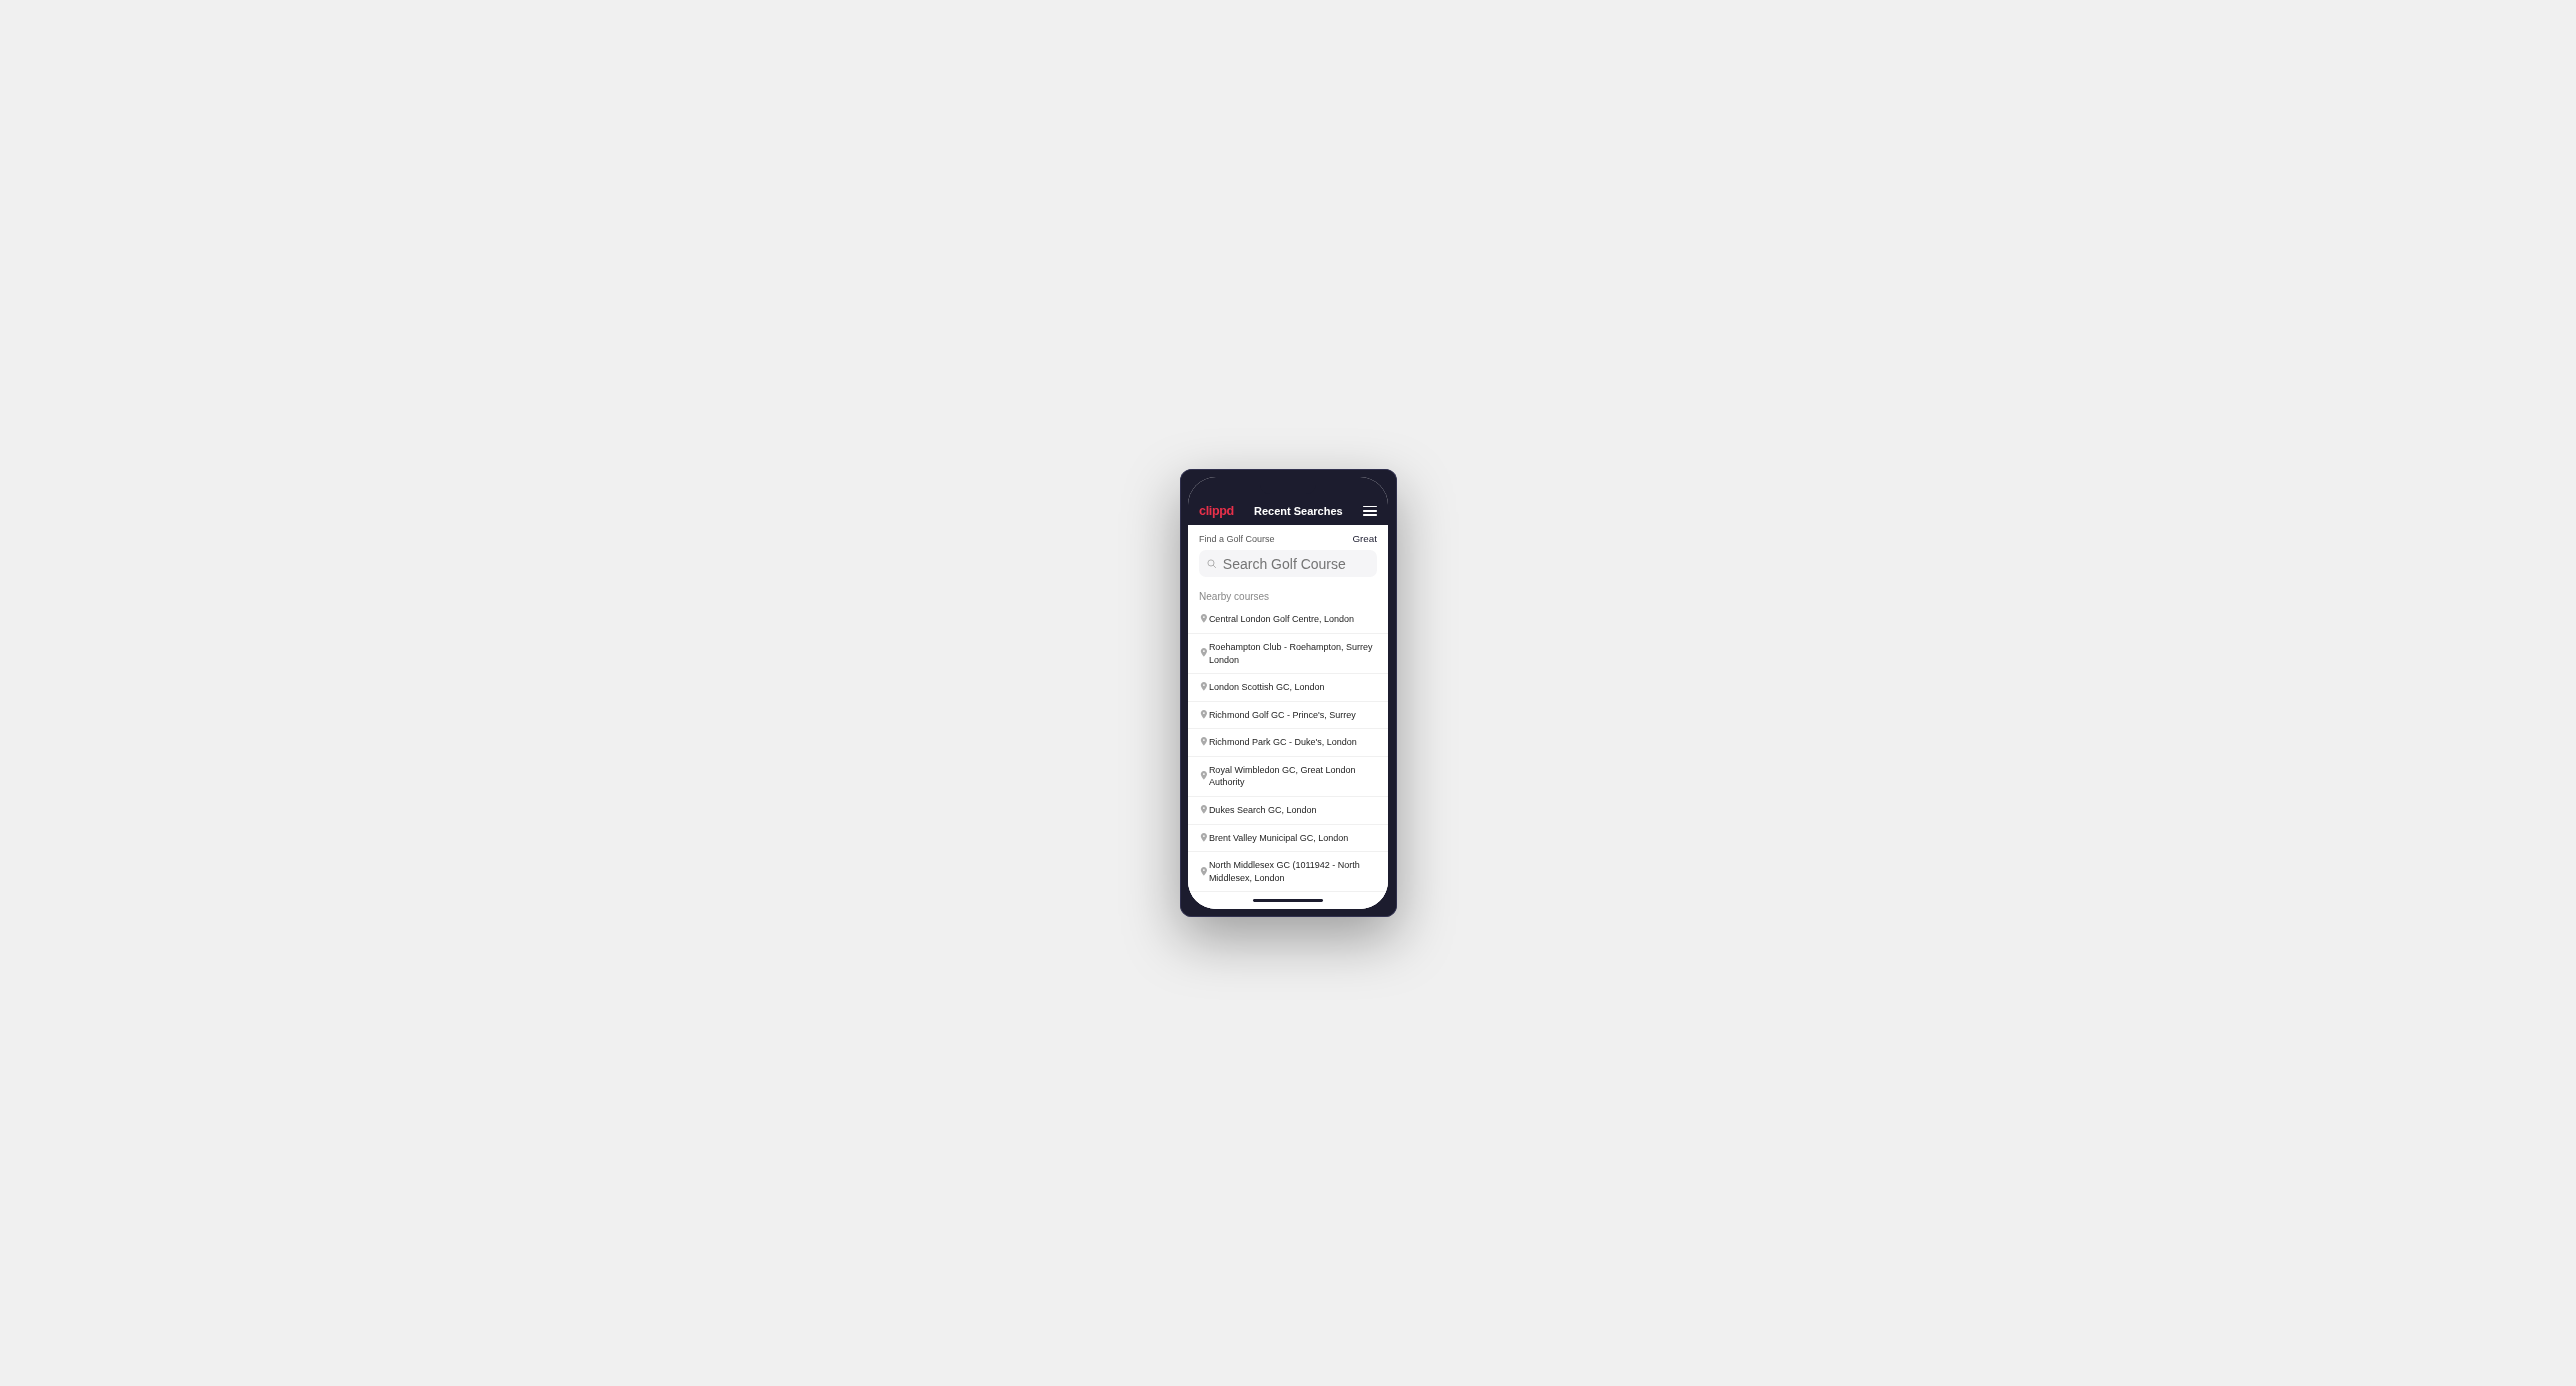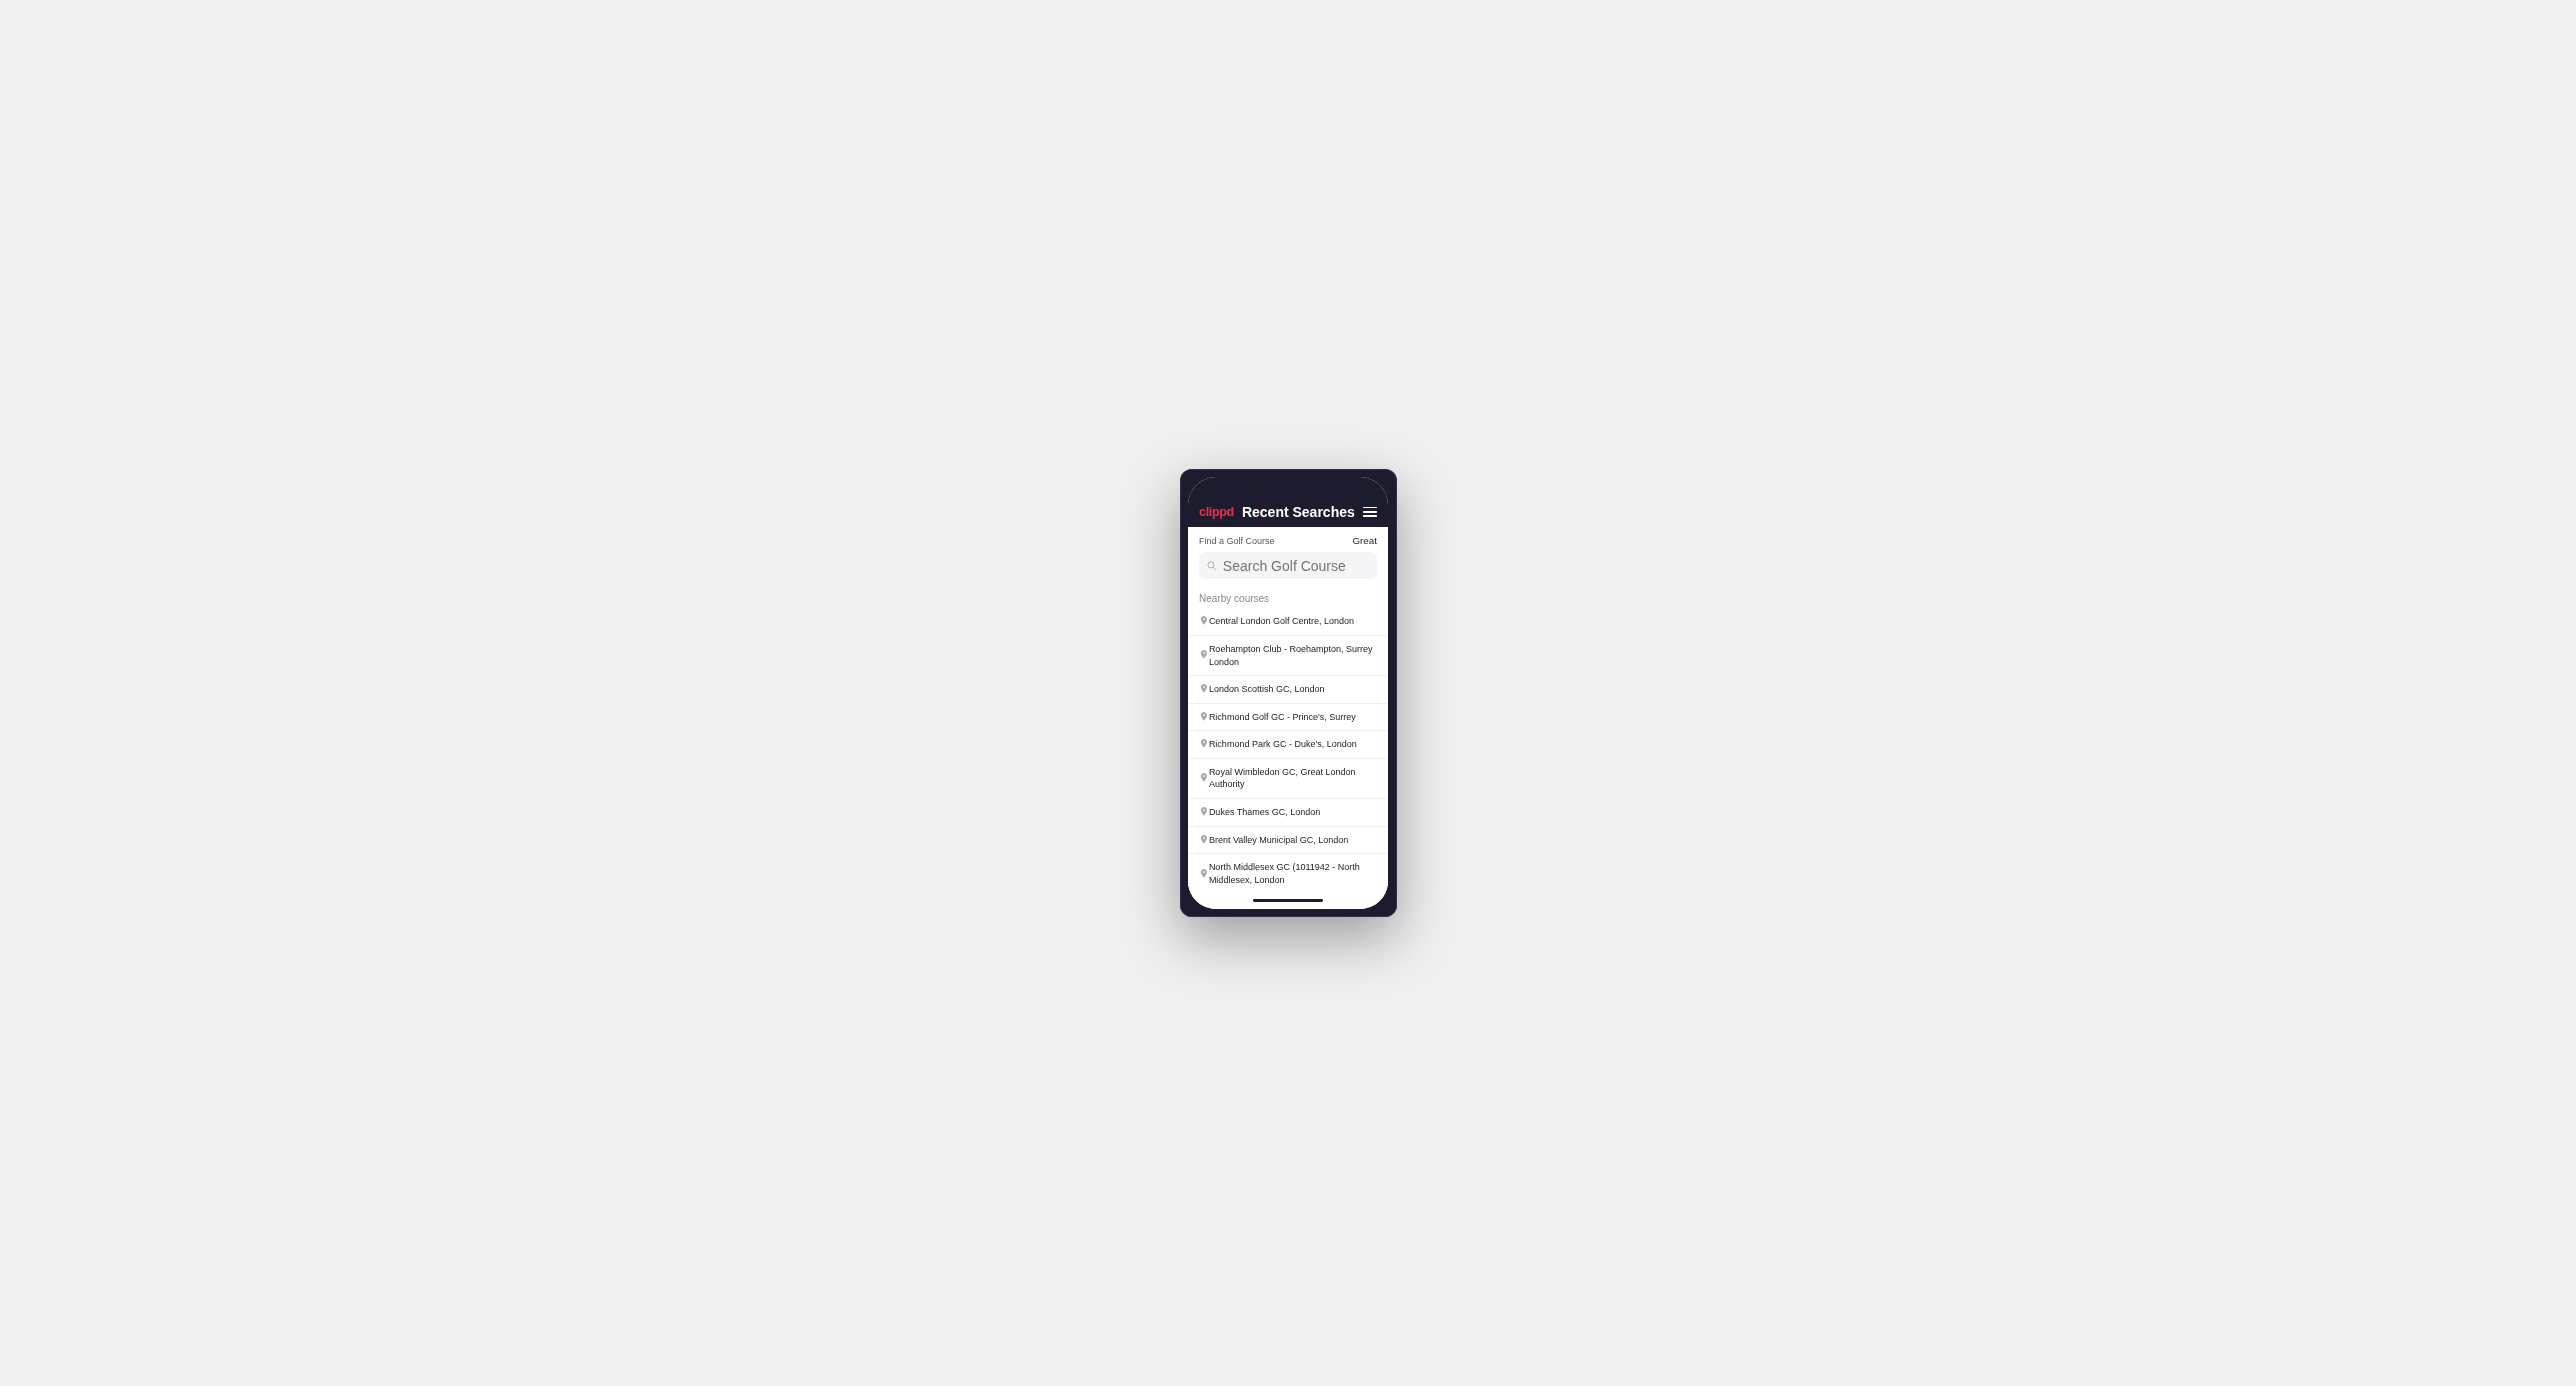--- a/index.html
+++ b/index.html
@@ -59,21 +59,21 @@
     }
 
     .logo {
       font-size: 12.6px;
       font-weight: 700;
       color: #e8304a;
       letter-spacing: -0.4px;
     }
 
     .nav-title {
-      font-size: 14px;
+      font-size: 11px;
       font-weight: 600;
       color: #ffffff;
     }
 
     .hamburger-icon {
       display: flex;
       flex-direction: column;
       gap: 2.8px;
       cursor: pointer;
     }
@@ -282,21 +282,21 @@
           <svg class="pin-icon" viewBox="0 0 14 18" fill="none">
             <path d="M7 0C4.24 0 2 2.24 2 5c0 3.75 5 9 5 9s5-5.25 5-9c0-2.76-2.24-5-5-5zm0 6.5A1.5 1.5 0 1 1 7 3.5a1.5 1.5 0 0 1 0 3z" fill="#aaa"></path>
           </svg>
           <span class="course-name">Royal Wimbledon GC, Great London Authority</span>
         </div>
 
         <div class="course-item">
           <svg class="pin-icon" viewBox="0 0 14 18" fill="none">
             <path d="M7 0C4.24 0 2 2.24 2 5c0 3.75 5 9 5 9s5-5.25 5-9c0-2.76-2.24-5-5-5zm0 6.5A1.5 1.5 0 1 1 7 3.5a1.5 1.5 0 0 1 0 3z" fill="#aaa"></path>
           </svg>
-          <span class="course-name">Dukes Thames GC, London</span>
+          <span class="course-name">Dukes Search GC, London</span>
         </div>
 
         <div class="course-item">
           <svg class="pin-icon" viewBox="0 0 14 18" fill="none">
             <path d="M7 0C4.24 0 2 2.24 2 5c0 3.75 5 9 5 9s5-5.25 5-9c0-2.76-2.24-5-5-5zm0 6.5A1.5 1.5 0 1 1 7 3.5a1.5 1.5 0 0 1 0 3z" fill="#aaa"></path>
           </svg>
           <span class="course-name">Brent Valley Municipal GC, London</span>
         </div>
 
         <div class="course-item">

